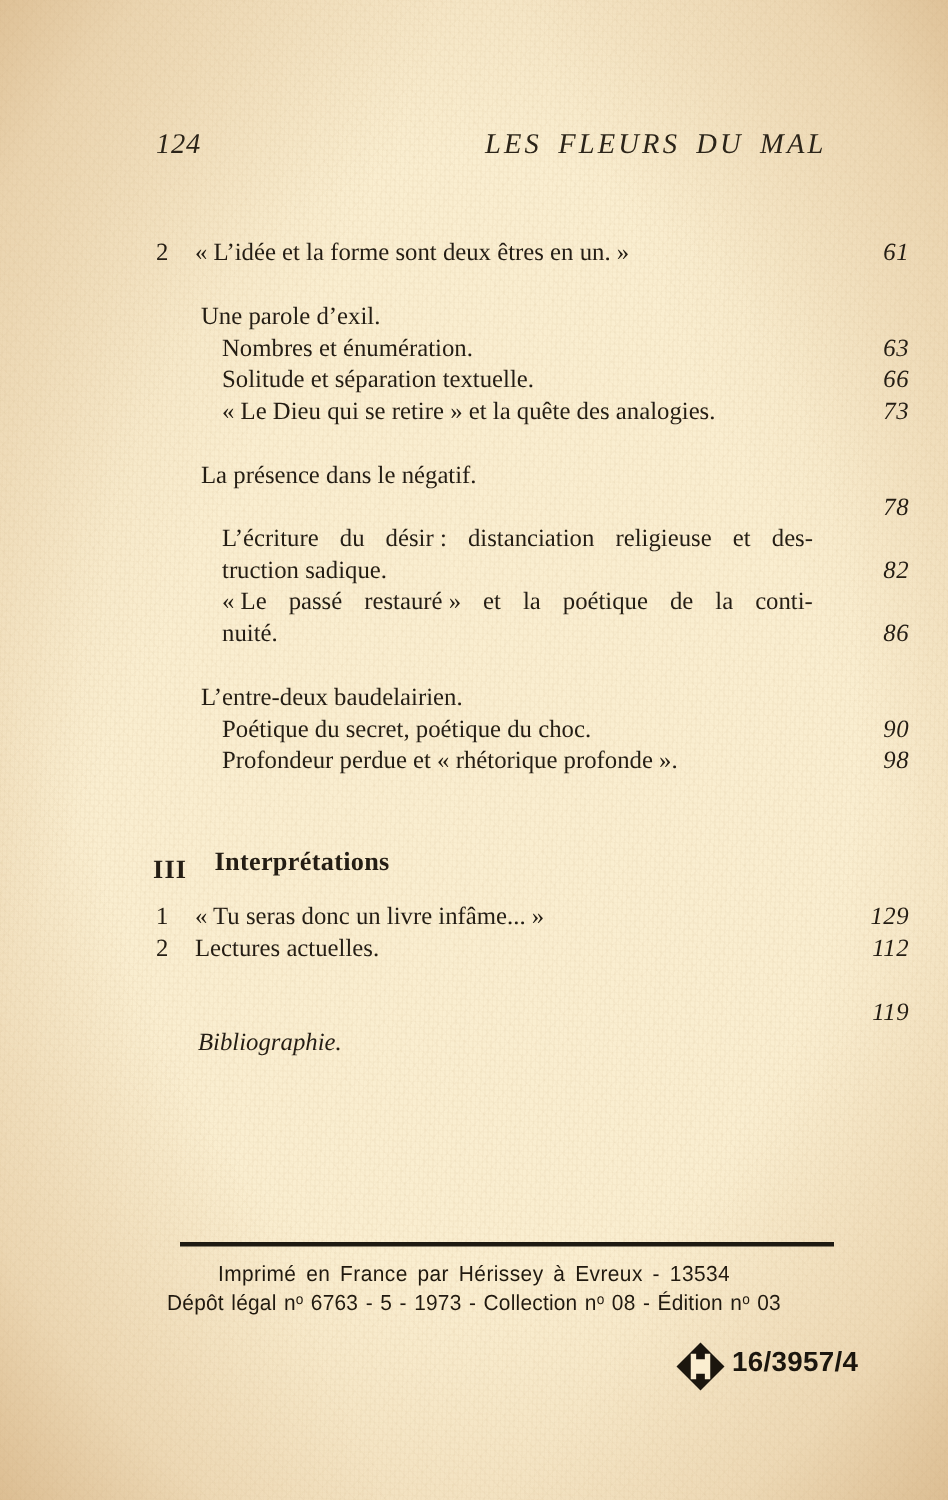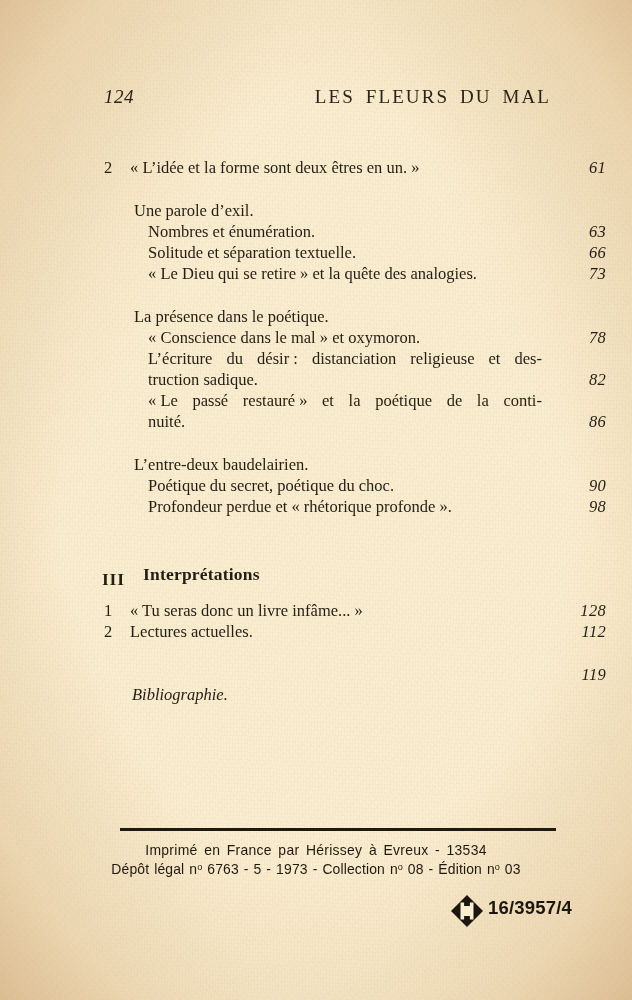--- a/index.html
+++ b/index.html
@@ -61,20 +61,21 @@
     top: 0;
     font-style: italic;
     font-size: 19px;
     letter-spacing: .5px;
     color: #2b2419;
   }
   .booktitle {
     position: absolute;
     right: 25px;
     top: 0;
+    font-style: italic;
     font-size: 19px;
     letter-spacing: 2.1px;
     color: #2b2419;
     word-spacing: 4px;
   }
 
   
   .toc {
     position: absolute;
     left: 0;
@@ -250,24 +251,23 @@
       <div class="row lvl2">
         <span class="txt">« Le Dieu qui se retire » et la quête des analogies.</span>
         <span class="pg">73</span>
       </div>
     </div>
 
     <div class="gap-lg"></div>
 
     <div class="group">
       <div class="row lvl-head">
-        <span class="txt">La présence dans le poétique.</span>
-      </div>
-      <div class="row lvl2">
-        <span class="txt">« Conscience dans le mal » et oxymoron.</span>
+        <span class="txt">La présence dans le négatif.</span>
+      </div>
+      <div class="row lvl2">
         <span class="pg">78</span>
       </div>
 
       <div class="row">
         <span class="justline">
           <span>L’écriture</span>
           <span>du</span>
           <span>désir :</span>
           <span>distanciation</span>
           <span>religieuse</span>
@@ -320,21 +320,21 @@
     <div class="parthead">
       <span class="rn">III</span>
       <span class="lb">Interprétations</span>
     </div>
 
     <div style="height:21px"></div>
 
     <div class="row lvl1">
       <span class="num">1</span>
       <span class="txt">« Tu seras donc un livre infâme... »</span>
-      <span class="pg">128</span>
+      <span class="pg">129</span>
     </div>
     <div class="row lvl1">
       <span class="num">2</span>
       <span class="txt">Lectures actuelles.</span>
       <span class="pg">112</span>
     </div>
 
     <div class="gap-lg"></div>
 
     <div class="row biblio">

